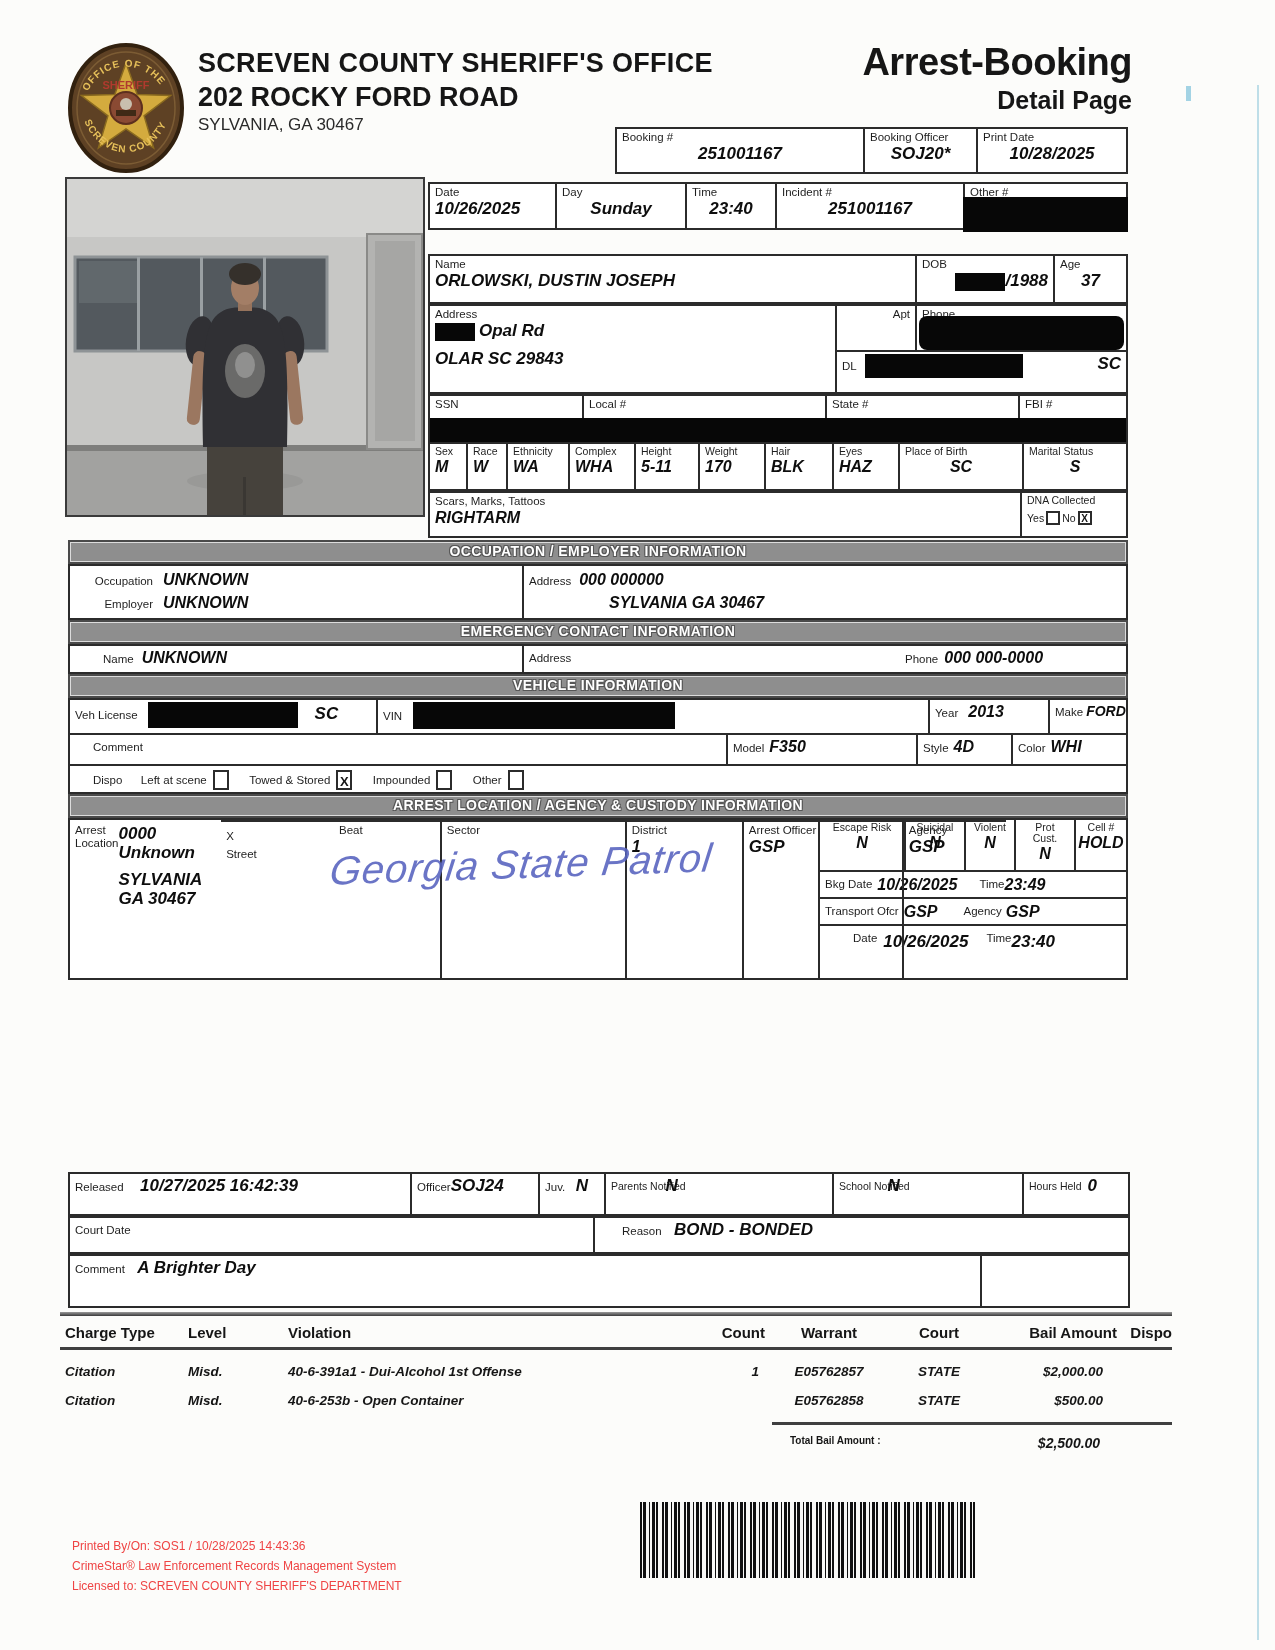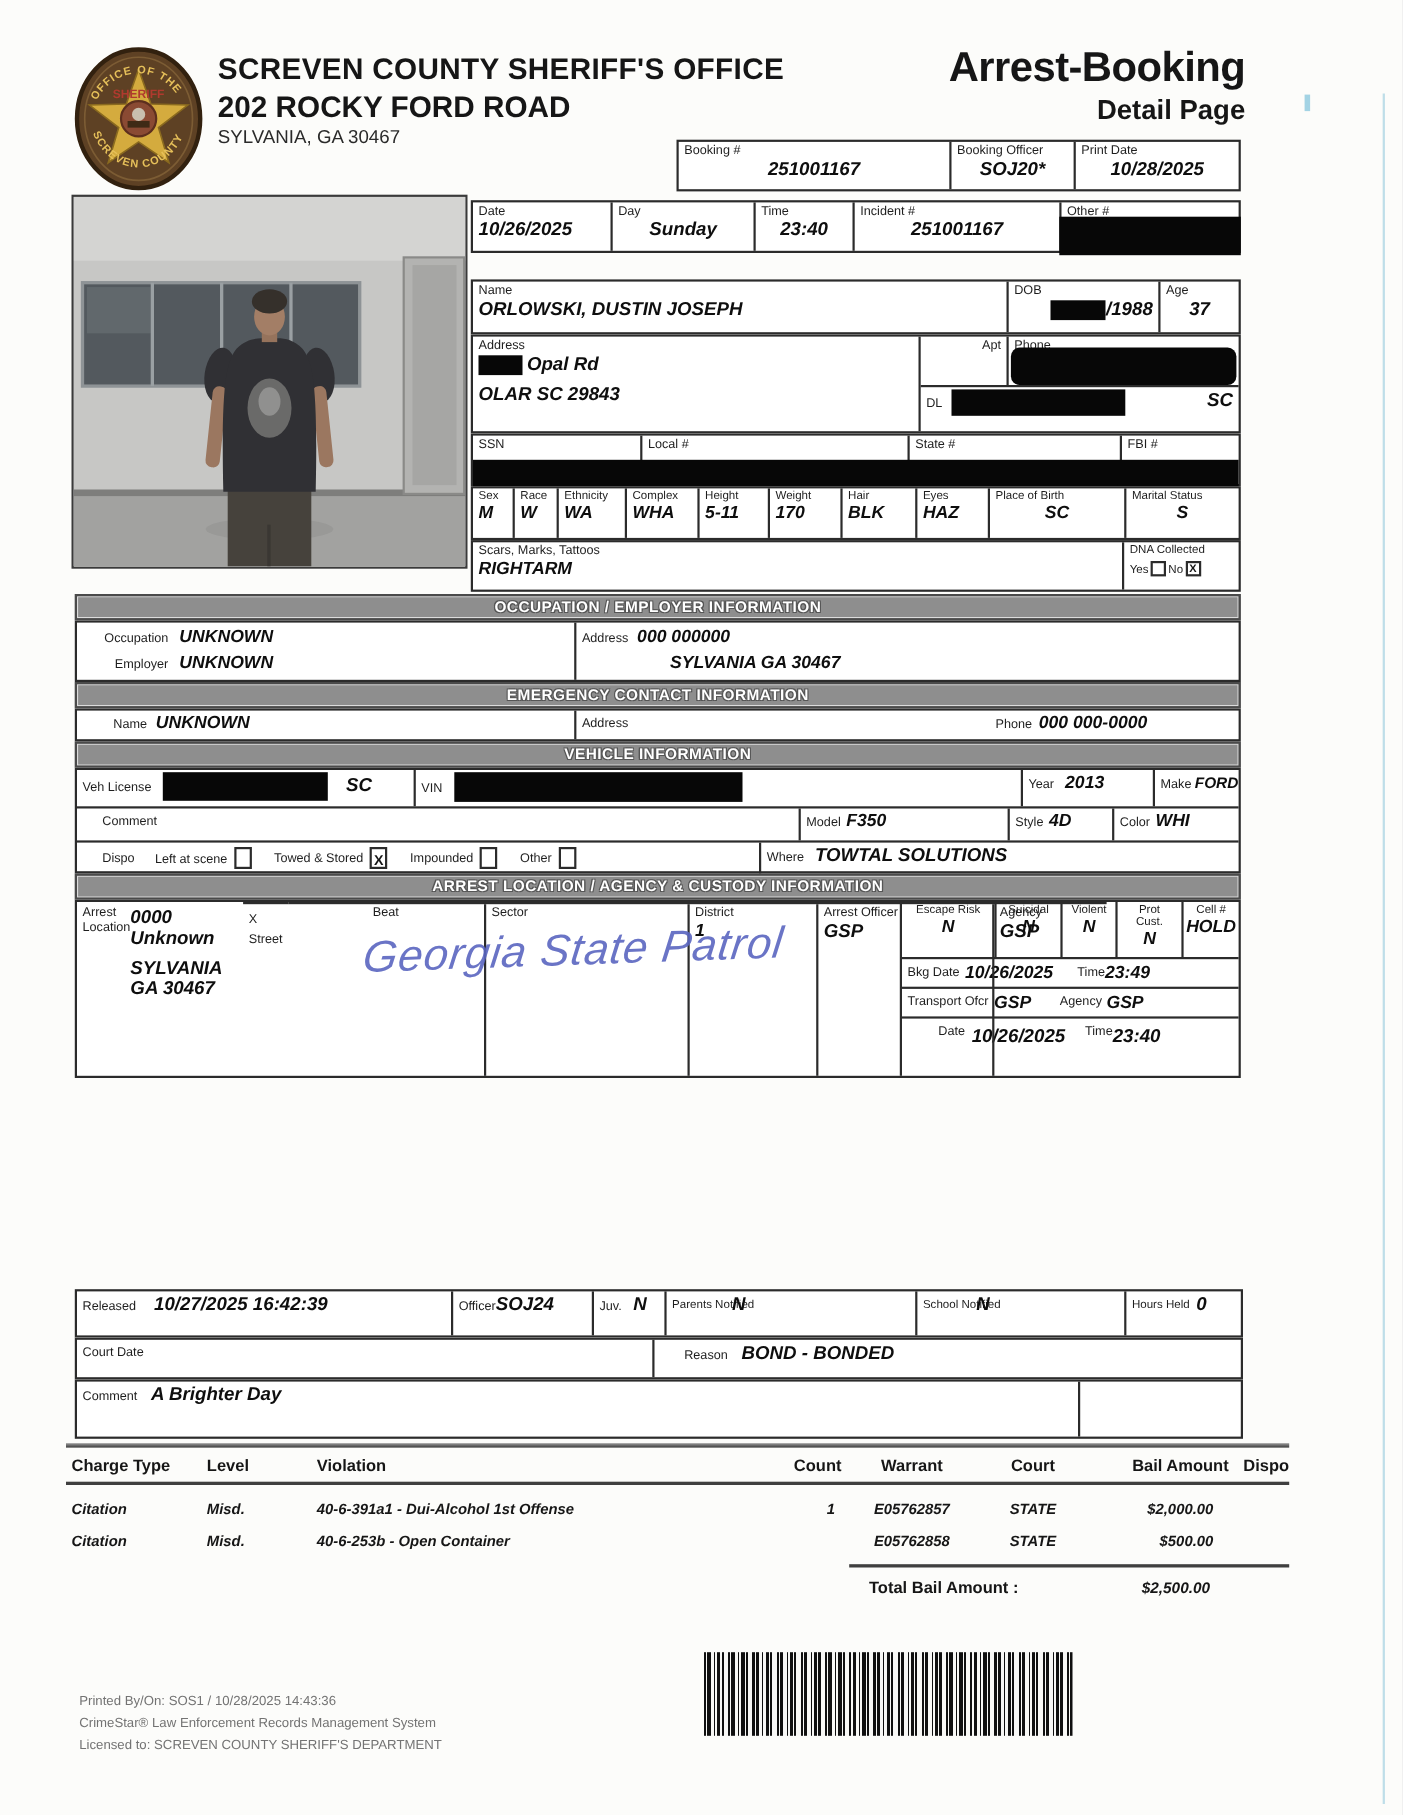--- a/index.html
+++ b/index.html
@@ -25,21 +25,21 @@
   .cb{display:inline-block;width:16px;height:20px;border:2px solid #2b2b2b;background:#fff;
       vertical-align:middle;text-align:center;font-size:13px;font-weight:bold;line-height:20px;
       margin:0 4px 0 6px;box-sizing:border-box;}
   .cbs{display:inline-block;width:14px;height:14px;border:2px solid #2b2b2b;background:#fff;
       vertical-align:middle;text-align:center;font-size:10px;font-weight:bold;line-height:11px;
       margin:0 2px;box-sizing:border-box;}
   .grid-ch{display:grid;grid-template-columns:128px 100px 415px 62px 128px 92px 132px 55px;align-items:baseline;}
   .hrule{position:absolute;background:#3f3f3f;}
   .hand{position:absolute;color:#5a66c0;font-style:italic;font-size:40px;white-space:nowrap;
         transform:rotate(-2deg) skewX(-9deg);opacity:.9;letter-spacing:1px;}
-  .footline{font-size:12px;color:#737373;line-height:20px;}
+  .footline{font-size:12px;color:#ef4444;line-height:20px;}
   .barcode{position:absolute;background:repeating-linear-gradient(90deg,
       #101010 0 2px,#f8f8f6 2px 3px,#101010 3px 6px,#f8f8f6 6px 9px,#101010 9px 10px,
       #f8f8f6 10px 12px,#101010 12px 15px,#f8f8f6 15px 16px,#101010 16px 18px,#f8f8f6 18px 22px);}
 </style>
 </head>
 <body>
 
 <div class="page">
 
   <div class="abs" style="left:1257px;top:85px;width:2px;height:1555px;background:#aed6e4;opacity:.8;"></div>
@@ -336,23 +336,20 @@
       </div>
     </div>
     <div style="display:flex;height:30px;border-top:2px solid #2b2b2b;">
       <div class="cell" style="width:620px;white-space:nowrap;padding-top:4px;">
         <span class="lbl" style="margin:0 14px 0 18px;">Dispo</span>
         <span class="lbl">Left at scene</span><span class="cb"></span>
         <span class="lbl" style="margin-left:12px;">Towed &amp; Stored</span><span class="cb">X</span>
         <span class="lbl" style="margin-left:12px;">Impounded</span><span class="cb"></span>
         <span class="lbl" style="margin-left:12px;">Other</span><span class="cb"></span>
       </div>
-      <div class="cell" style="width:436px;white-space:nowrap;">
-        <span class="lbl" style="margin-right:10px;">Where</span><span class="val big">TOWTAL SOLUTIONS</span>
-      </div>
     </div>
   </div>
 
   <div class="bar" style="left:68px;top:794px;width:1060px;height:24px;"><span>ARREST LOCATION / AGENCY &amp; CUSTODY INFORMATION</span></div>
 
   <div class="box" style="left:68px;top:818px;width:1060px;height:162px;">
     <div class="row">
 
       <div style="width:748px;display:flex;flex-direction:row;box-sizing:border-box;">
         <div style="height:80px;display:flex;padding:4px 5px;box-sizing:border-box;">
@@ -513,21 +510,21 @@
       <div>Misd.</div>
       <div>40-6-253b - Open Container</div>
       <div style="text-align:right;padding-right:6px;"></div>
       <div style="text-align:center;">E05762858</div>
       <div style="text-align:center;">STATE</div>
       <div style="text-align:right;padding-right:14px;">$500.00</div>
       <div></div>
     </div>
     <div class="hrule" style="position:static;height:3px;width:400px;margin:14px 0 0 712px;"></div>
     <div style="position:relative;height:30px;margin-top:10px;">
-      <span style="position:absolute;left:730px;font-weight:bold;font-size:15px;">Total Bail Amount :</span>
+      <span style="position:absolute;left:730px;font-weight:bold;font-size:10px;">Total Bail Amount :</span>
       <span style="position:absolute;left:920px;width:178px;text-align:center;font-weight:bold;font-style:italic;font-size:14px;">$2,500.00</span>
     </div>
   </div>
 
   <div class="abs" style="left:72px;top:1536px;width:520px;">
     <div class="footline">Printed By/On: SOS1 / 10/28/2025 14:43:36</div>
     <div class="footline">CrimeStar® Law Enforcement Records Management System</div>
     <div class="footline">Licensed to: SCREVEN COUNTY SHERIFF'S DEPARTMENT</div>
   </div>
 

